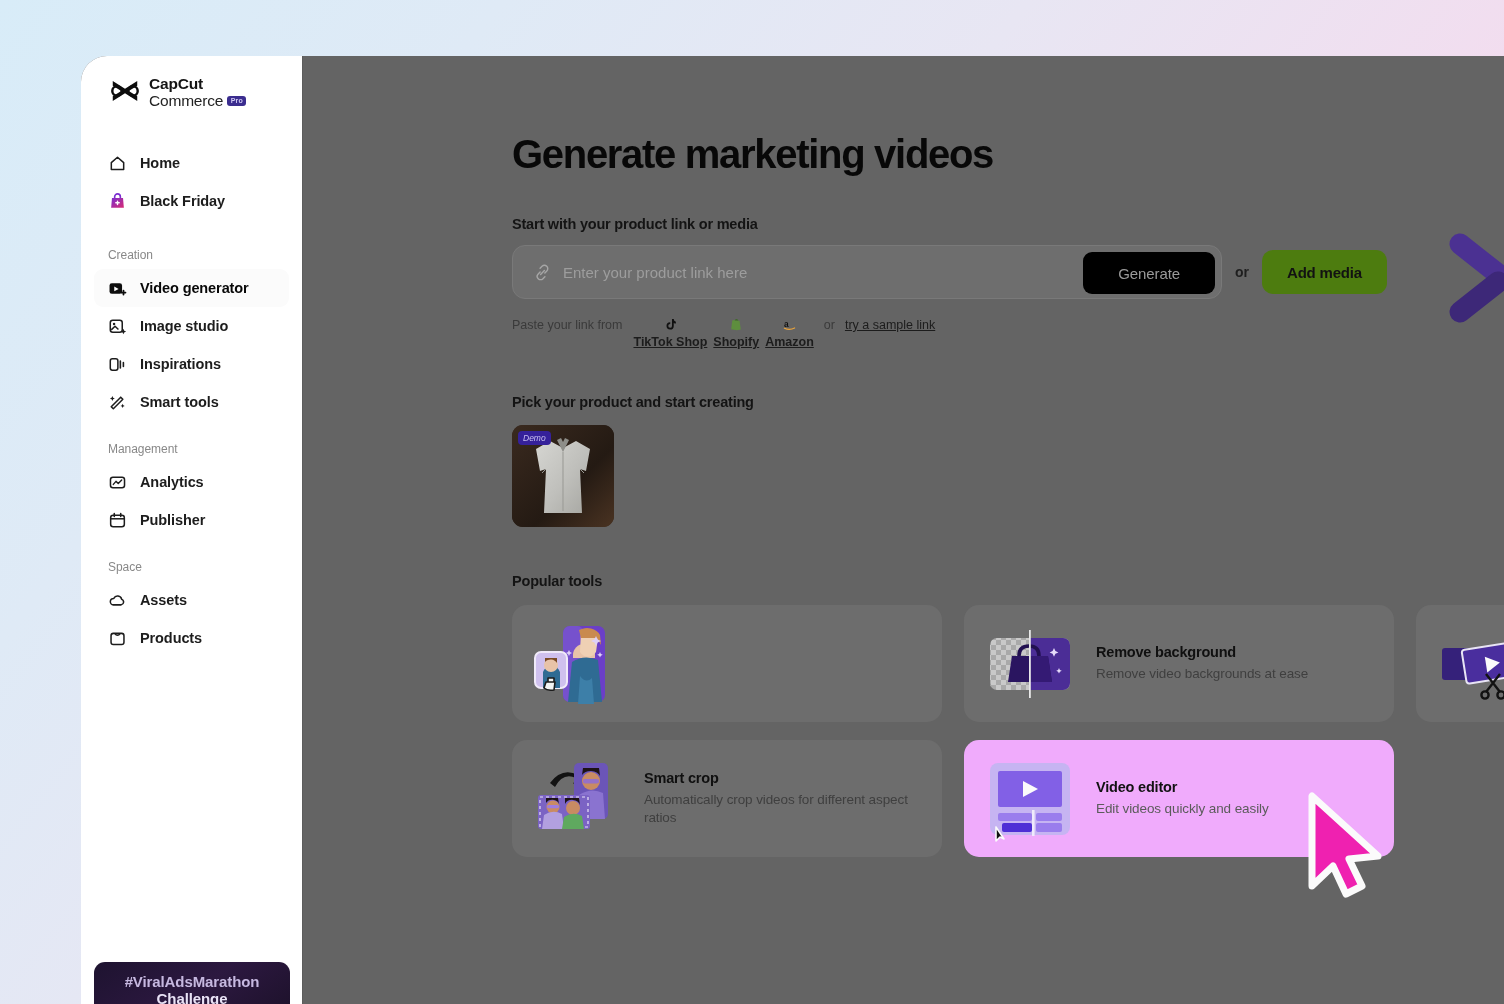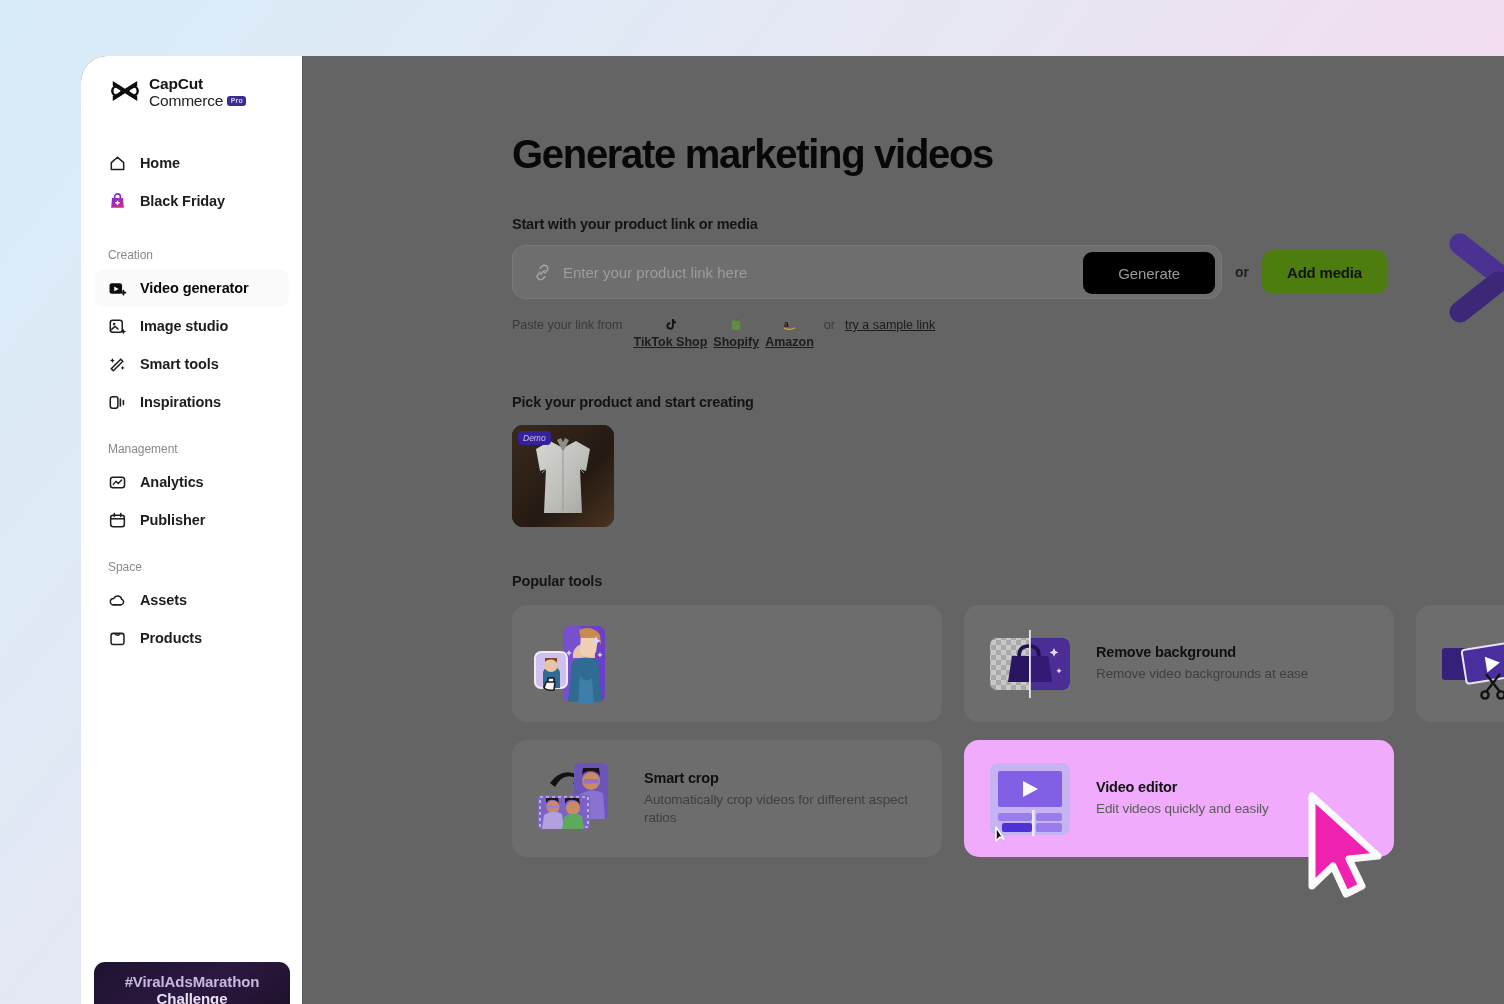--- a/index.html
+++ b/index.html
@@ -248,35 +248,35 @@
               <circle cx="6.4" cy="7.4" r="1.3" fill="#1d1d1d"></circle>
               <path d="M3.4 13.6 L7.4 9.8 L11 13.2" fill="none" stroke="#1d1d1d" stroke-width="1.6" stroke-linejoin="round"></path>
               <path d="M16.2 12.4 l0.9 2 2 0.9 -2 0.9 -0.9 2 -0.9-2 -2-0.9 2-0.9 Z" fill="#1d1d1d"></path>
             </svg>
           </span>
           <span class="nav-label">Image studio</span>
         </div>
         <div class="nav-item">
           <span class="ic">
             <svg viewBox="0 0 20 20">
+              <rect x="2.4" y="4" width="8" height="12" rx="2.2" fill="none" stroke="#1d1d1d" stroke-width="1.6"></rect>
+              <path d="M13 6.4 v7.2 M16.2 8 v4" stroke="#1d1d1d" stroke-width="1.7" stroke-linecap="round"></path>
+            </svg>
+          </span>
+          <span class="nav-label">Inspirations</span>
+        </div>
+        <div class="nav-item">
+          <span class="ic">
+            <svg viewBox="0 0 20 20">
               <path d="M3.4 16.4 L13.4 6.4 L15.6 8.6 L5.6 18.6 Z" transform="translate(0,-2)" fill="none" stroke="#1d1d1d" stroke-width="1.6" stroke-linejoin="round"></path>
               <path d="M4.6 3.2 l0.8 1.8 1.8 0.8 -1.8 0.8 -0.8 1.8 -0.8-1.8 -1.8-0.8 1.8-0.8 Z" fill="#1d1d1d"></path>
               <path d="M15.4 11.4 l0.7 1.5 1.5 0.7 -1.5 0.7 -0.7 1.5 -0.7-1.5 -1.5-0.7 1.5-0.7 Z" fill="#1d1d1d"></path>
             </svg>
           </span>
           <span class="nav-label">Smart tools</span>
-        </div>
-        <div class="nav-item">
-          <span class="ic">
-            <svg viewBox="0 0 20 20">
-              <rect x="2.4" y="4" width="8" height="12" rx="2.2" fill="none" stroke="#1d1d1d" stroke-width="1.6"></rect>
-              <path d="M13 6.4 v7.2 M16.2 8 v4" stroke="#1d1d1d" stroke-width="1.7" stroke-linecap="round"></path>
-            </svg>
-          </span>
-          <span class="nav-label">Inspirations</span>
         </div>
         <div class="nav-group">Management</div>
         <div class="nav-item">
           <span class="ic">
             <svg viewBox="0 0 20 20">
               <rect x="2.6" y="4.4" width="14.8" height="11.2" rx="2.6" fill="none" stroke="#1d1d1d" stroke-width="1.6"></rect>
               <path d="M5.6 12 L8.4 8.8 L10.8 11 L14.4 7.4" fill="none" stroke="#1d1d1d" stroke-width="1.5" stroke-linecap="round" stroke-linejoin="round"></path>
             </svg>
           </span>
           <span class="nav-label">Analytics</span>

